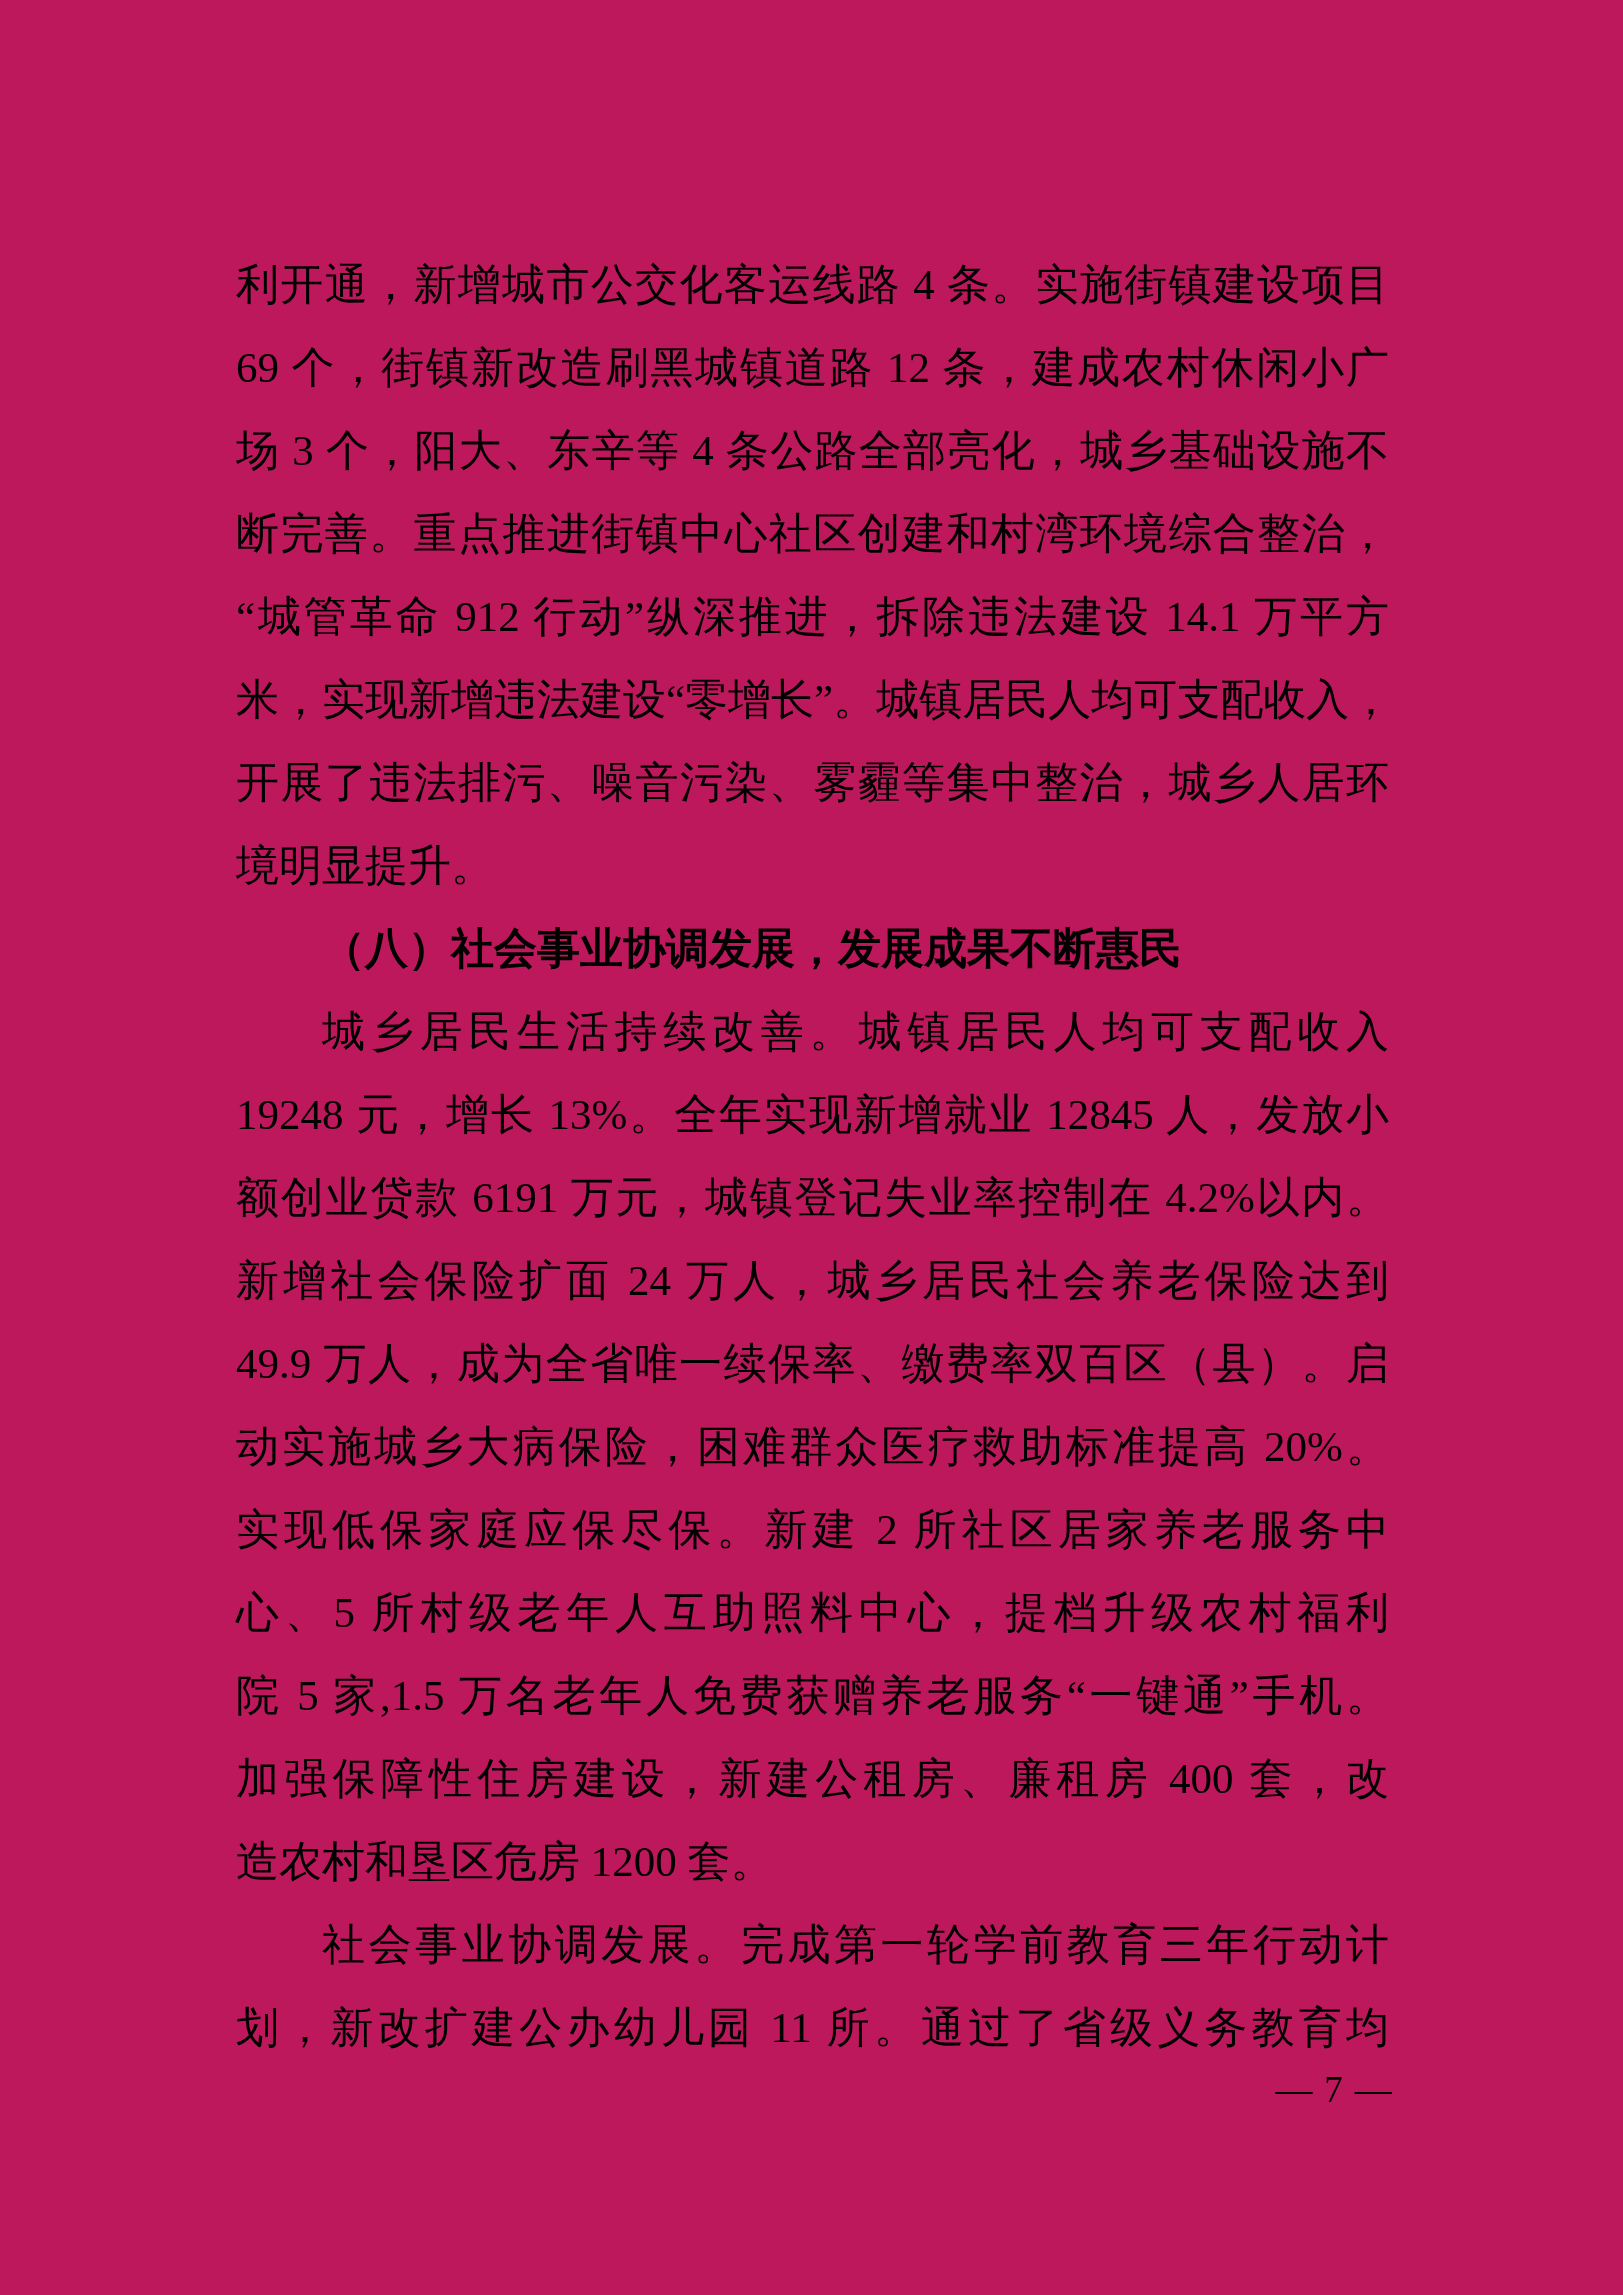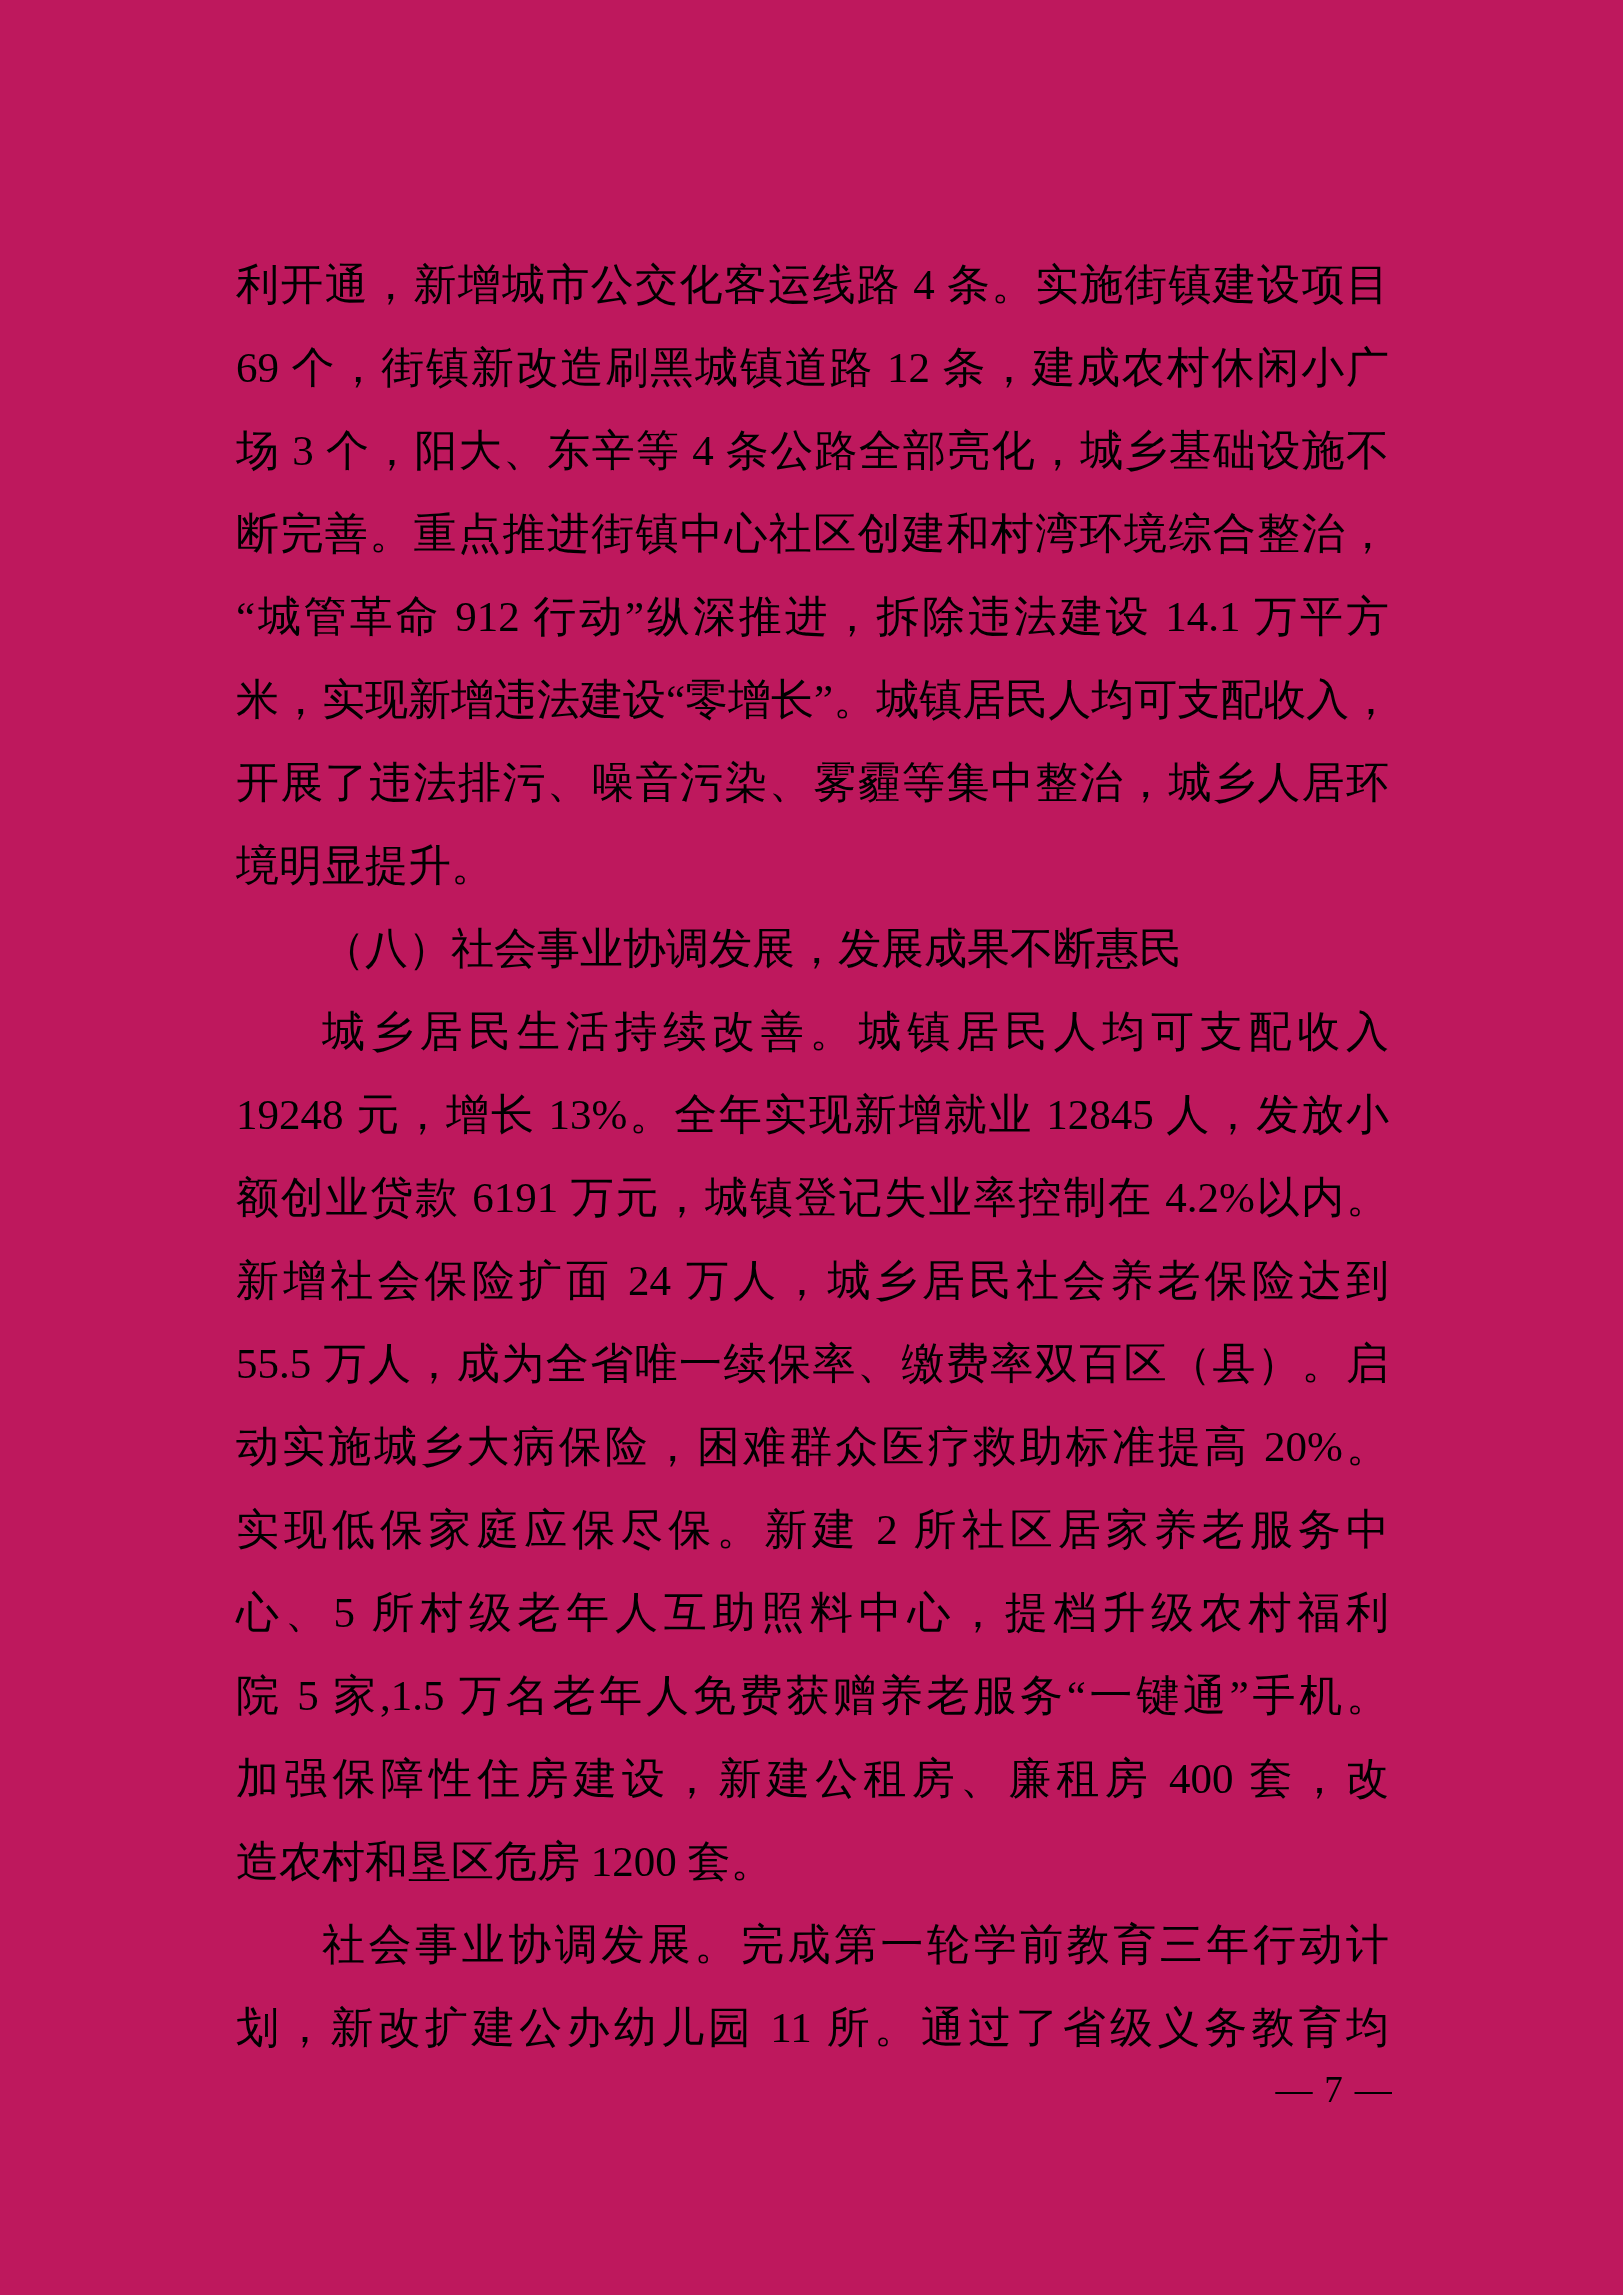--- a/index.html
+++ b/index.html
@@ -37,21 +37,21 @@
     line-height: 83px;
     height: 83px;
     text-align: center;
     text-align-last: left;
     white-space: nowrap;
   }
   .ind {
     text-indent: 86px;
   }
   .hd {
-    font-weight: 400;
+    font-weight: 700;
   }
   .page-number {
     position: absolute;
     left: 236px;
     top: 2064px;
     width: 1157px;
     text-align: right;
     font-size: 37px;
     line-height: 52px;
     letter-spacing: 1.3px;
@@ -68,21 +68,21 @@
     <div class="tl">断完善。重点推进街镇中心社区创建和村湾环境综合整治，</div>
     <div class="tl">“城管革命 912 行动”纵深推进，拆除违法建设 14.1 万平方</div>
     <div class="tl">米，实现新增违法建设“零增长”。城镇居民人均可支配收入，</div>
     <div class="tl">开展了违法排污、噪音污染、雾霾等集中整治，城乡人居环</div>
     <div class="tl-end">境明显提升。</div>
     <div class="tl-end hd ind">（八）社会事业协调发展，发展成果不断惠民</div>
     <div class="tl ind">城乡居民生活持续改善。城镇居民人均可支配收入</div>
     <div class="tl">19248 元，增长 13%。全年实现新增就业 12845 人，发放小</div>
     <div class="tl">额创业贷款 6191 万元，城镇登记失业率控制在 4.2%以内。</div>
     <div class="tl">新增社会保险扩面 24 万人，城乡居民社会养老保险达到</div>
-    <div class="tl">55.5 万人，成为全省唯一续保率、缴费率双百区（县）。启</div>
+    <div class="tl">49.9 万人，成为全省唯一续保率、缴费率双百区（县）。启</div>
     <div class="tl">动实施城乡大病保险，困难群众医疗救助标准提高 20%。</div>
     <div class="tl">实现低保家庭应保尽保。新建 2 所社区居家养老服务中</div>
     <div class="tl">心、5 所村级老年人互助照料中心，提档升级农村福利</div>
     <div class="tl">院 5 家,1.5 万名老年人免费获赠养老服务“一键通”手机。</div>
     <div class="tl">加强保障性住房建设，新建公租房、廉租房 400 套，改</div>
     <div class="tl-end">造农村和垦区危房 1200 套。</div>
     <div class="tl ind">社会事业协调发展。完成第一轮学前教育三年行动计</div>
     <div class="tl">划，新改扩建公办幼儿园 11 所。通过了省级义务教育均</div>
   </div>
 

